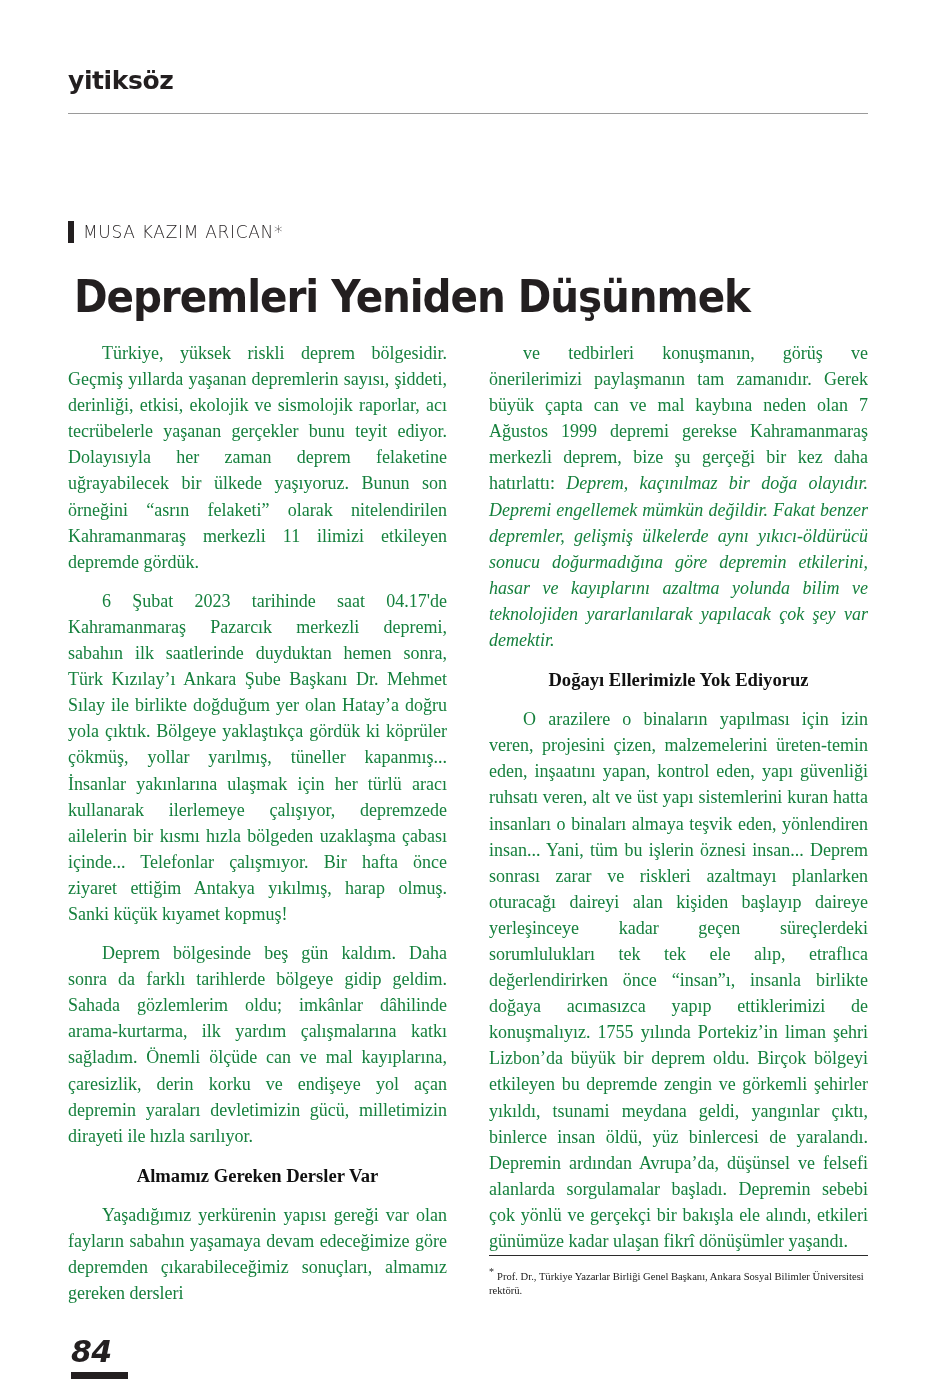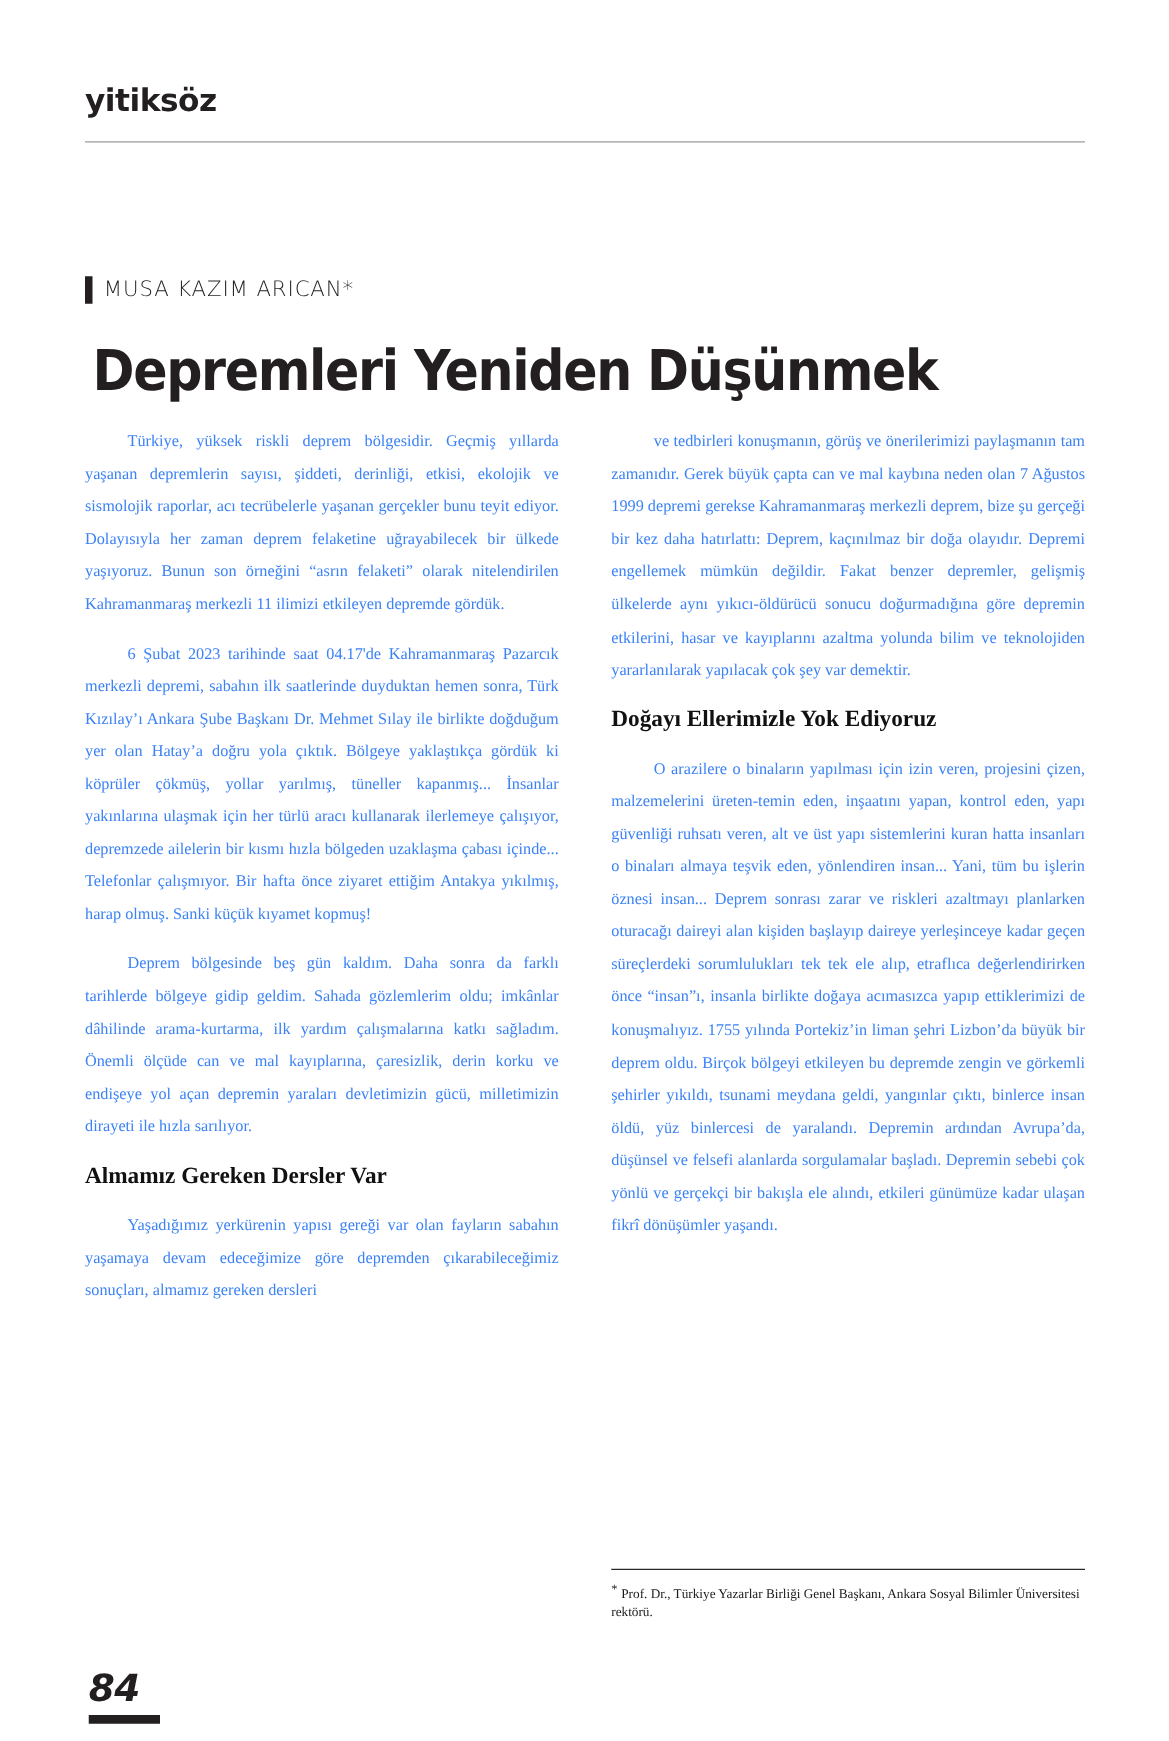--- a/index.html
+++ b/index.html
@@ -100,39 +100,41 @@
     display: flex;
     gap: 42px;
   }
   .col {
     width: 379px;
   }
 
   p.body {
     margin: 0 0 13px 0;
     font-family: "Liberation Serif", serif;
-    font-size: 13px;
+    font-size: 18px;
     line-height: 26.1px;
     text-align: justify;
     text-indent: 34px;
-    color: #3b82f6;
+    color: #15803d;
     hyphens: manual;
   }
   p.body.tight { margin-bottom: 0; }
 
   .subhead {
     margin: 14px 0 13px 0;
     font-family: "Liberation Serif", serif;
     font-weight: bold;
     font-size: 18.6px;
     line-height: 26px;
+    text-align: center;
     color: #111;
   }
 
   .quote-italic {
+    font-style: italic;
   }
 
   
   .footnote-block {
     position: absolute;
     left: 489px;
     top: 1255px;
     width: 379px;
   }
   .footnote-rule {

